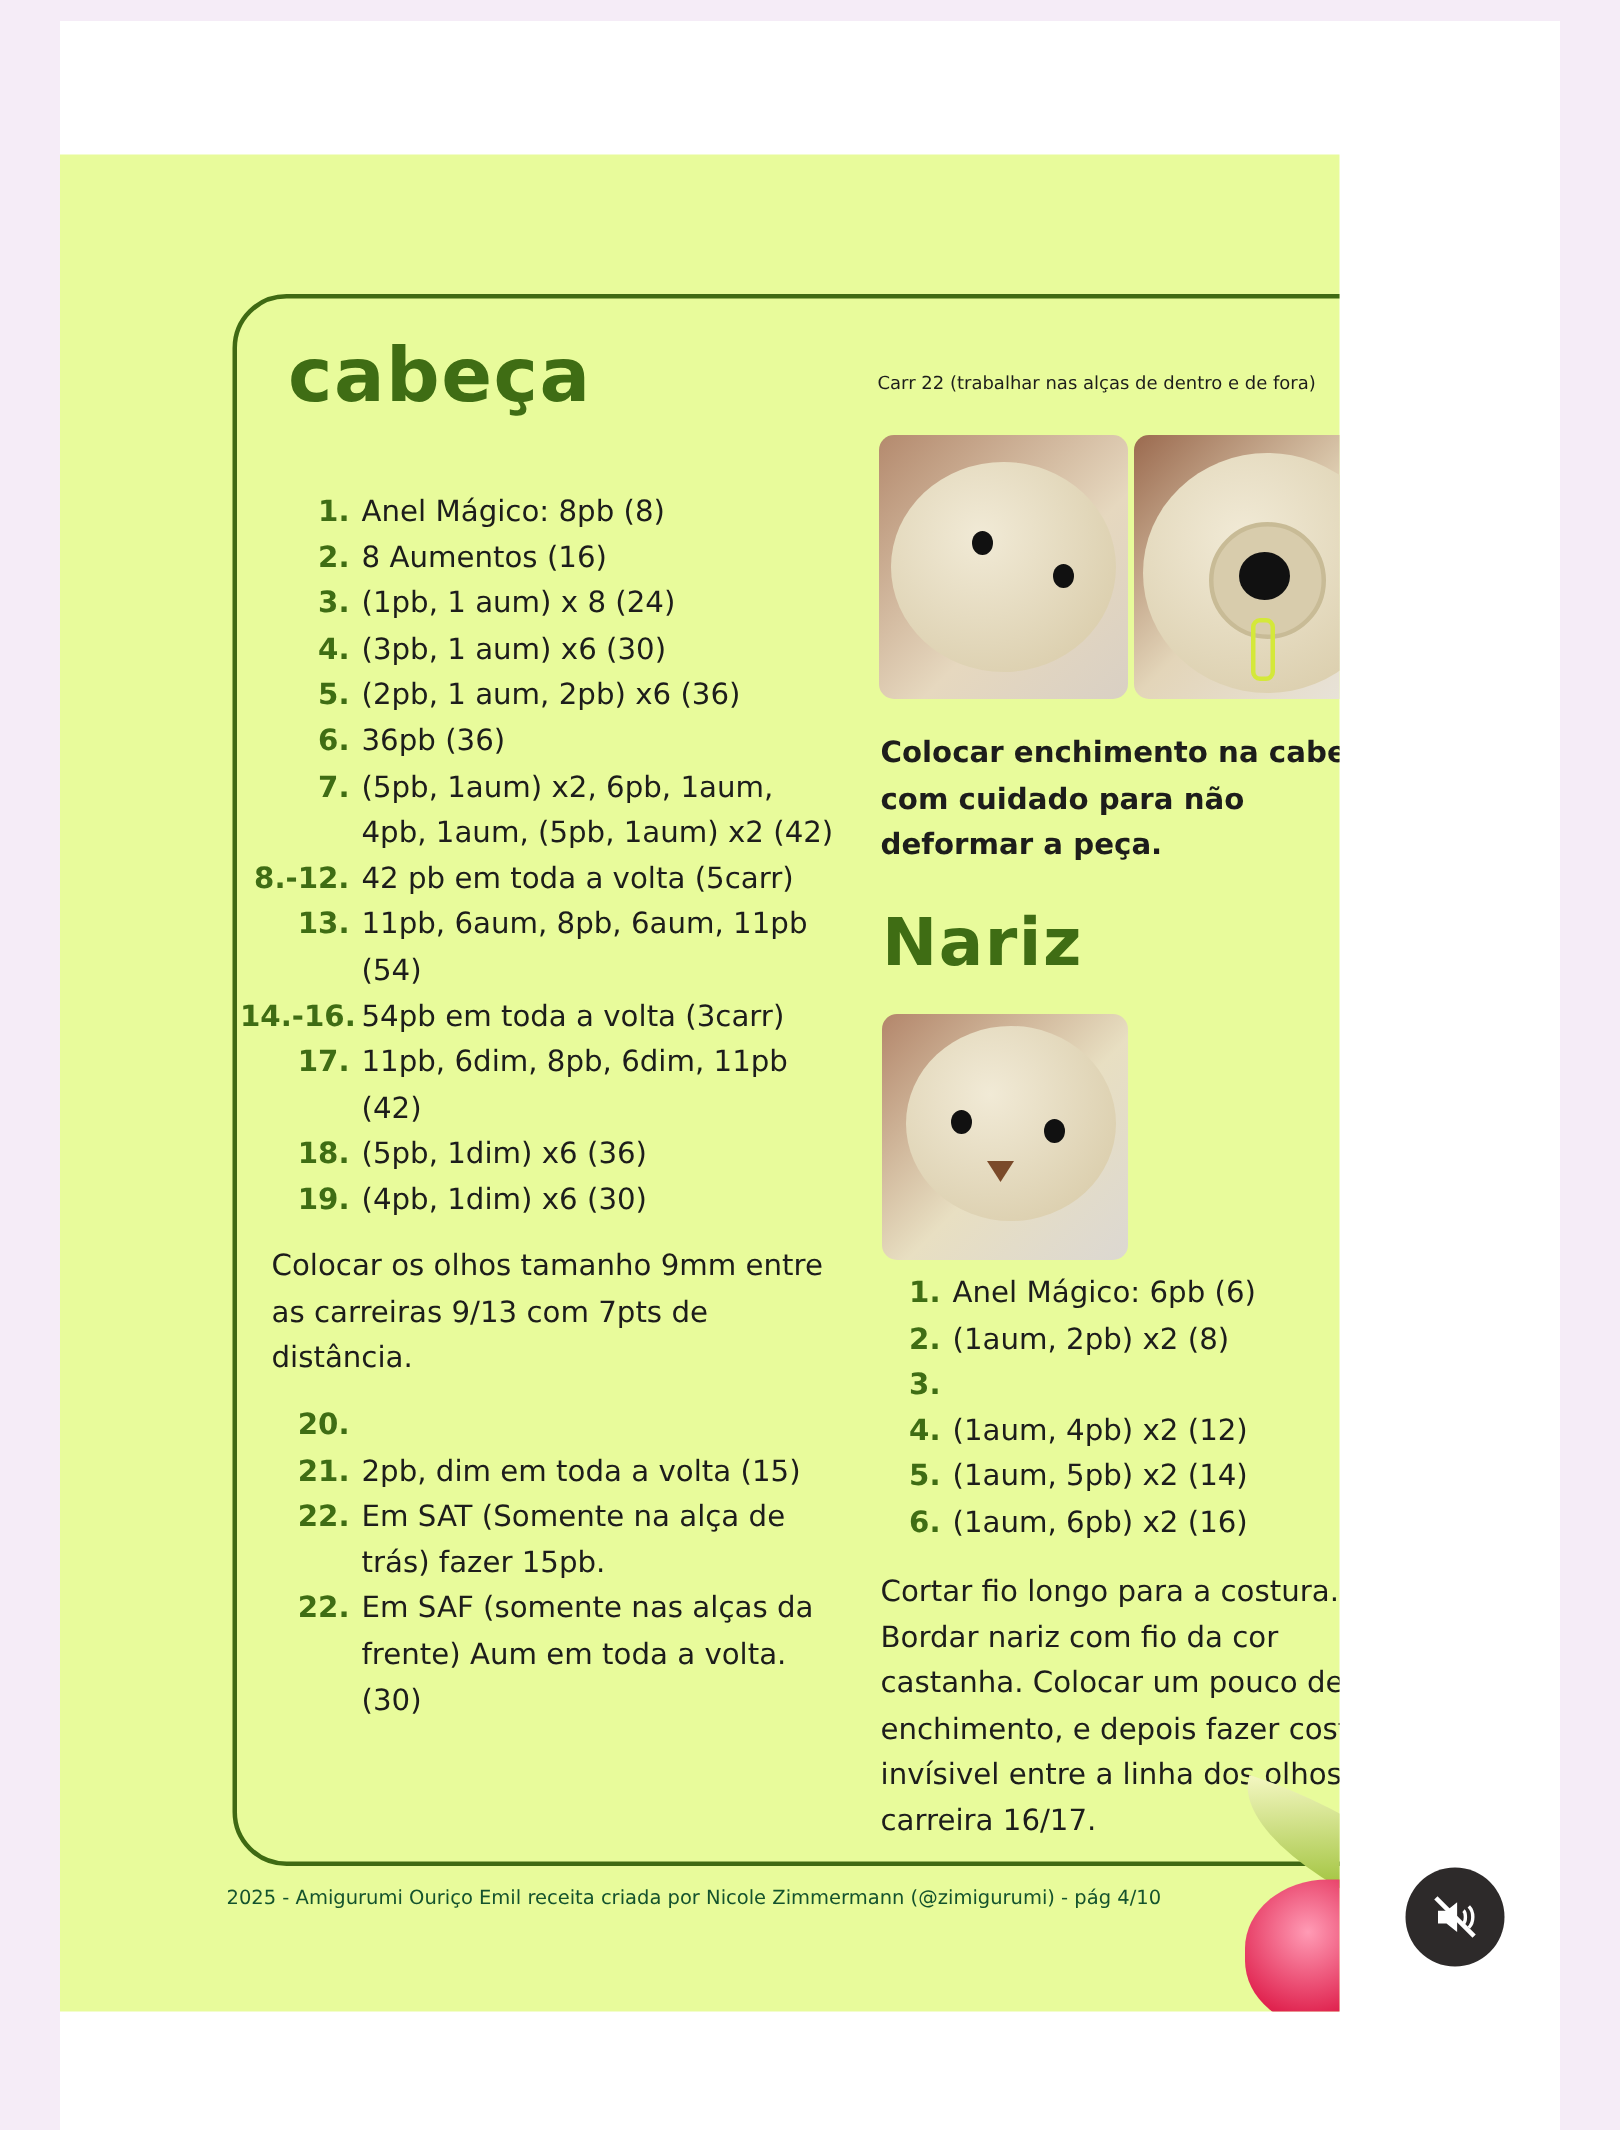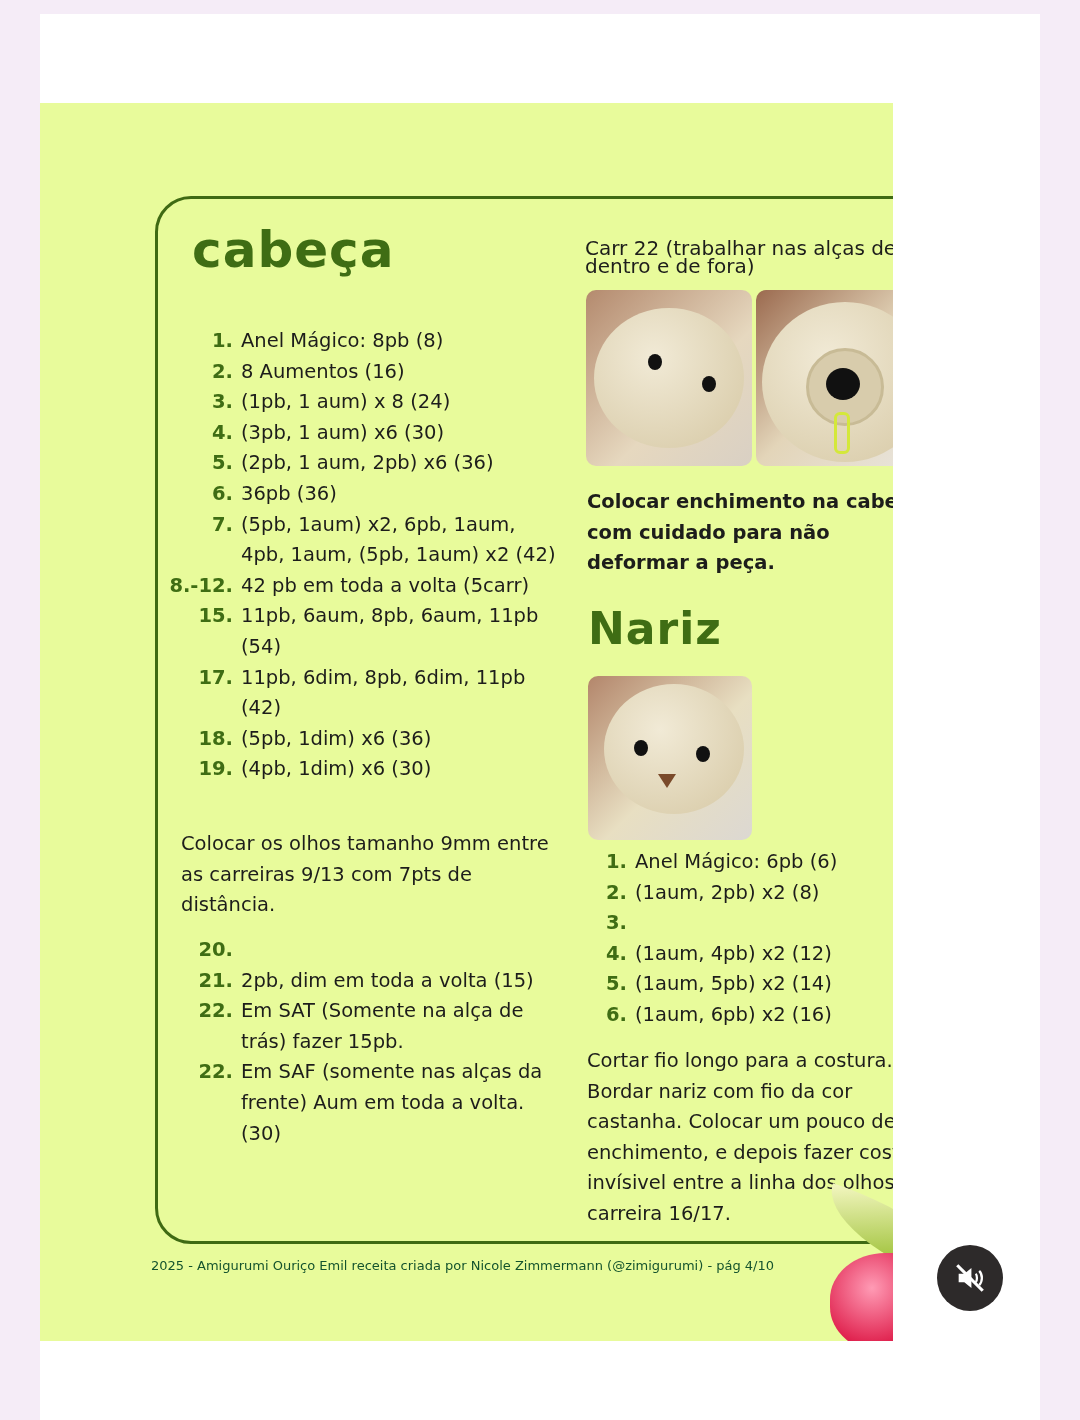--- a/index.html
+++ b/index.html
@@ -35,21 +35,21 @@
     .list .txt { flex: 1; }
     .l-cab { left: 120px; top: 223px; width: 400px; }
     .l-cab .num { width: 81px; }
     .l-cab2 { left: 120px; top: 832px; width: 400px; }
     .l-cab2 .num { width: 81px; }
     .l-nar { left: 544px; top: 744px; width: 300px; }
     .l-nar .num { width: 51px; }
     .para { position: absolute; font-size: 19.5px; line-height: 30.6px; color: #1d1d1b; margin: 0; }
     .p-eyes { left: 141px; top: 726px; width: 380px; }
     .p-fill { left: 547px; top: 384px; width: 350px; font-weight: bold; }
-    .p-carr { left: 545px; top: 136px; width: 350px; font-size: 20px; line-height: 18px; }
+    .p-carr { left: 545px; top: 136px; width: 350px; font-size: 12px; line-height: 32px; }
     .p-nose { left: 547px; top: 943px; width: 350px; }
     .footer {
       position: absolute; left: 111px; top: 1155px; font-size: 13px; color: #14532d;
     }
     .photo {
       position: absolute; border-radius: 10px; overflow: hidden;
     }
     .ph1 { left: 546px; top: 187px; width: 166px; height: 176px; background: linear-gradient(135deg,#b48a6e,#e6d8bf 60%,#d9d0c4); }
     .ph2 { left: 716px; top: 187px; width: 175px; height: 176px; background: linear-gradient(135deg,#9b6a4f,#e3d5b9 50%,#e9e6e0); }
     .ph3 { left: 548px; top: 573px; width: 164px; height: 164px; background: linear-gradient(135deg,#b3866b,#e8dfc2 55%,#dcd8d2); }
@@ -107,22 +107,26 @@
       </li>
     <li>
         <span class="num">7.</span>
         <span class="txt">(5pb, 1aum) x2, 6pb, 1aum, 4pb, 1aum, (5pb, 1aum) x2 (42)</span>
       </li>
     <li>
         <span class="num">8.-12.</span>
         <span class="txt">42 pb em toda a volta (5carr)</span>
       </li>
     <li>
-        <span class="num">15.</span>
+        <span class="num">13.</span>
         <span class="txt">11pb, 6aum, 8pb, 6aum, 11pb (54)</span>
+      </li>
+    <li>
+        <span class="num">14.-16.</span>
+        <span class="txt">54pb em toda a volta (3carr)</span>
       </li>
     <li>
         <span class="num">17.</span>
         <span class="txt">11pb, 6dim, 8pb, 6dim, 11pb (42)</span>
       </li>
     <li>
         <span class="num">18.</span>
         <span class="txt">(5pb, 1dim) x6 (36)</span>
       </li>
     <li>

